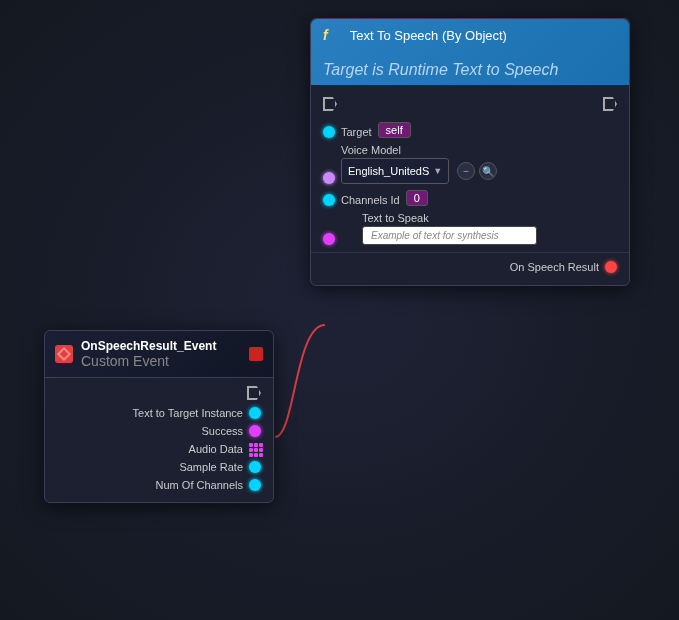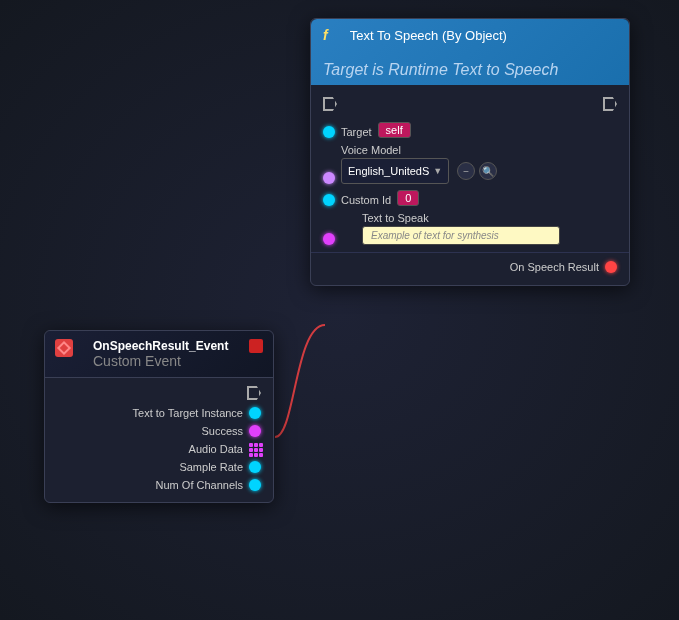--- a/index.html
+++ b/index.html
@@ -100,21 +100,21 @@
     .pin-cyan { background: #00d4ff; box-shadow: 0 0 4px #00d4ff; }
     .pin-pink { background: #e040fb; box-shadow: 0 0 4px #e040fb; }
     .pin-red { background: #ff4444; box-shadow: 0 0 4px #ff4444; }
 
     .pin-label {
       color: #cccccc;
       font-size: 11px;
     }
 
     .pin-value-box {
-      background: #be185d;
+      background: #701a75;
       border: 1px solid #555;
       border-radius: 3px;
       padding: 1px 7px;
       color: #ffffff;
       font-size: 11px;
     }
 
     .voice-dropdown {
       background: #1a1f35;
       border: 1px solid #555;
@@ -145,28 +145,28 @@
       background: #2a2f45;
       display: flex;
       align-items: center;
       justify-content: center;
       color: #aaa;
       font-size: 10px;
       cursor: pointer;
     }
 
     .text-input-box {
-      background: #fef9c3;
+      background: #ffffff;
       border: 1px solid #444;
       border-radius: 3px;
       padding: 3px 8px;
       color: #888;
       font-size: 10px;
       font-style: italic;
-      width: 198px;
+      width: 175px;
     }
 
     .on-speech-row {
       display: flex;
       align-items: center;
       padding: 4px 12px;
       justify-content: flex-end;
       gap: 6px;
     }
 
@@ -177,21 +177,22 @@
       width: 230px;
       background: #1c2030;
       border: 1px solid #3a3f55;
     }
     .event-header {
       background: linear-gradient(135deg, #1a1f35 0%, #111625 100%);
       border-bottom: 1px solid #3a3f55;
       padding: 8px 10px;
       border-radius: 6px 6px 0 0;
       display: flex;
-      gap: 20px;
+      align-items: center;
+      gap: 8px;
     }
     .event-icon {
       width: 18px;
       height: 18px;
       background: #e04040;
       border-radius: 3px;
       display: flex;
       align-items: center;
       justify-content: center;
       flex-shrink: 0;
@@ -317,21 +318,21 @@
           <div class="voice-actions">
             <div class="voice-action-btn">−</div>
             <div class="voice-action-btn">🔍</div>
           </div>
         </div>
       </div>
     </div>
 
     <div class="pin-row">
       <div class="pin-circle pin-cyan"></div>
-      <span class="pin-label">Custom Id</span>
+      <span class="pin-label">Channels Id</span>
       <span class="pin-value-box">0</span>
     </div>
 
     <div class="pin-row">
       <div class="pin-circle pin-pink"></div>
       <div style="display:flex;flex-direction:column;gap:2px;margin-left:21px;">
         <span class="pin-label">Text to Speak</span>
         <div class="text-input-box">Example of text for synthesis</div>
       </div>
     </div>

